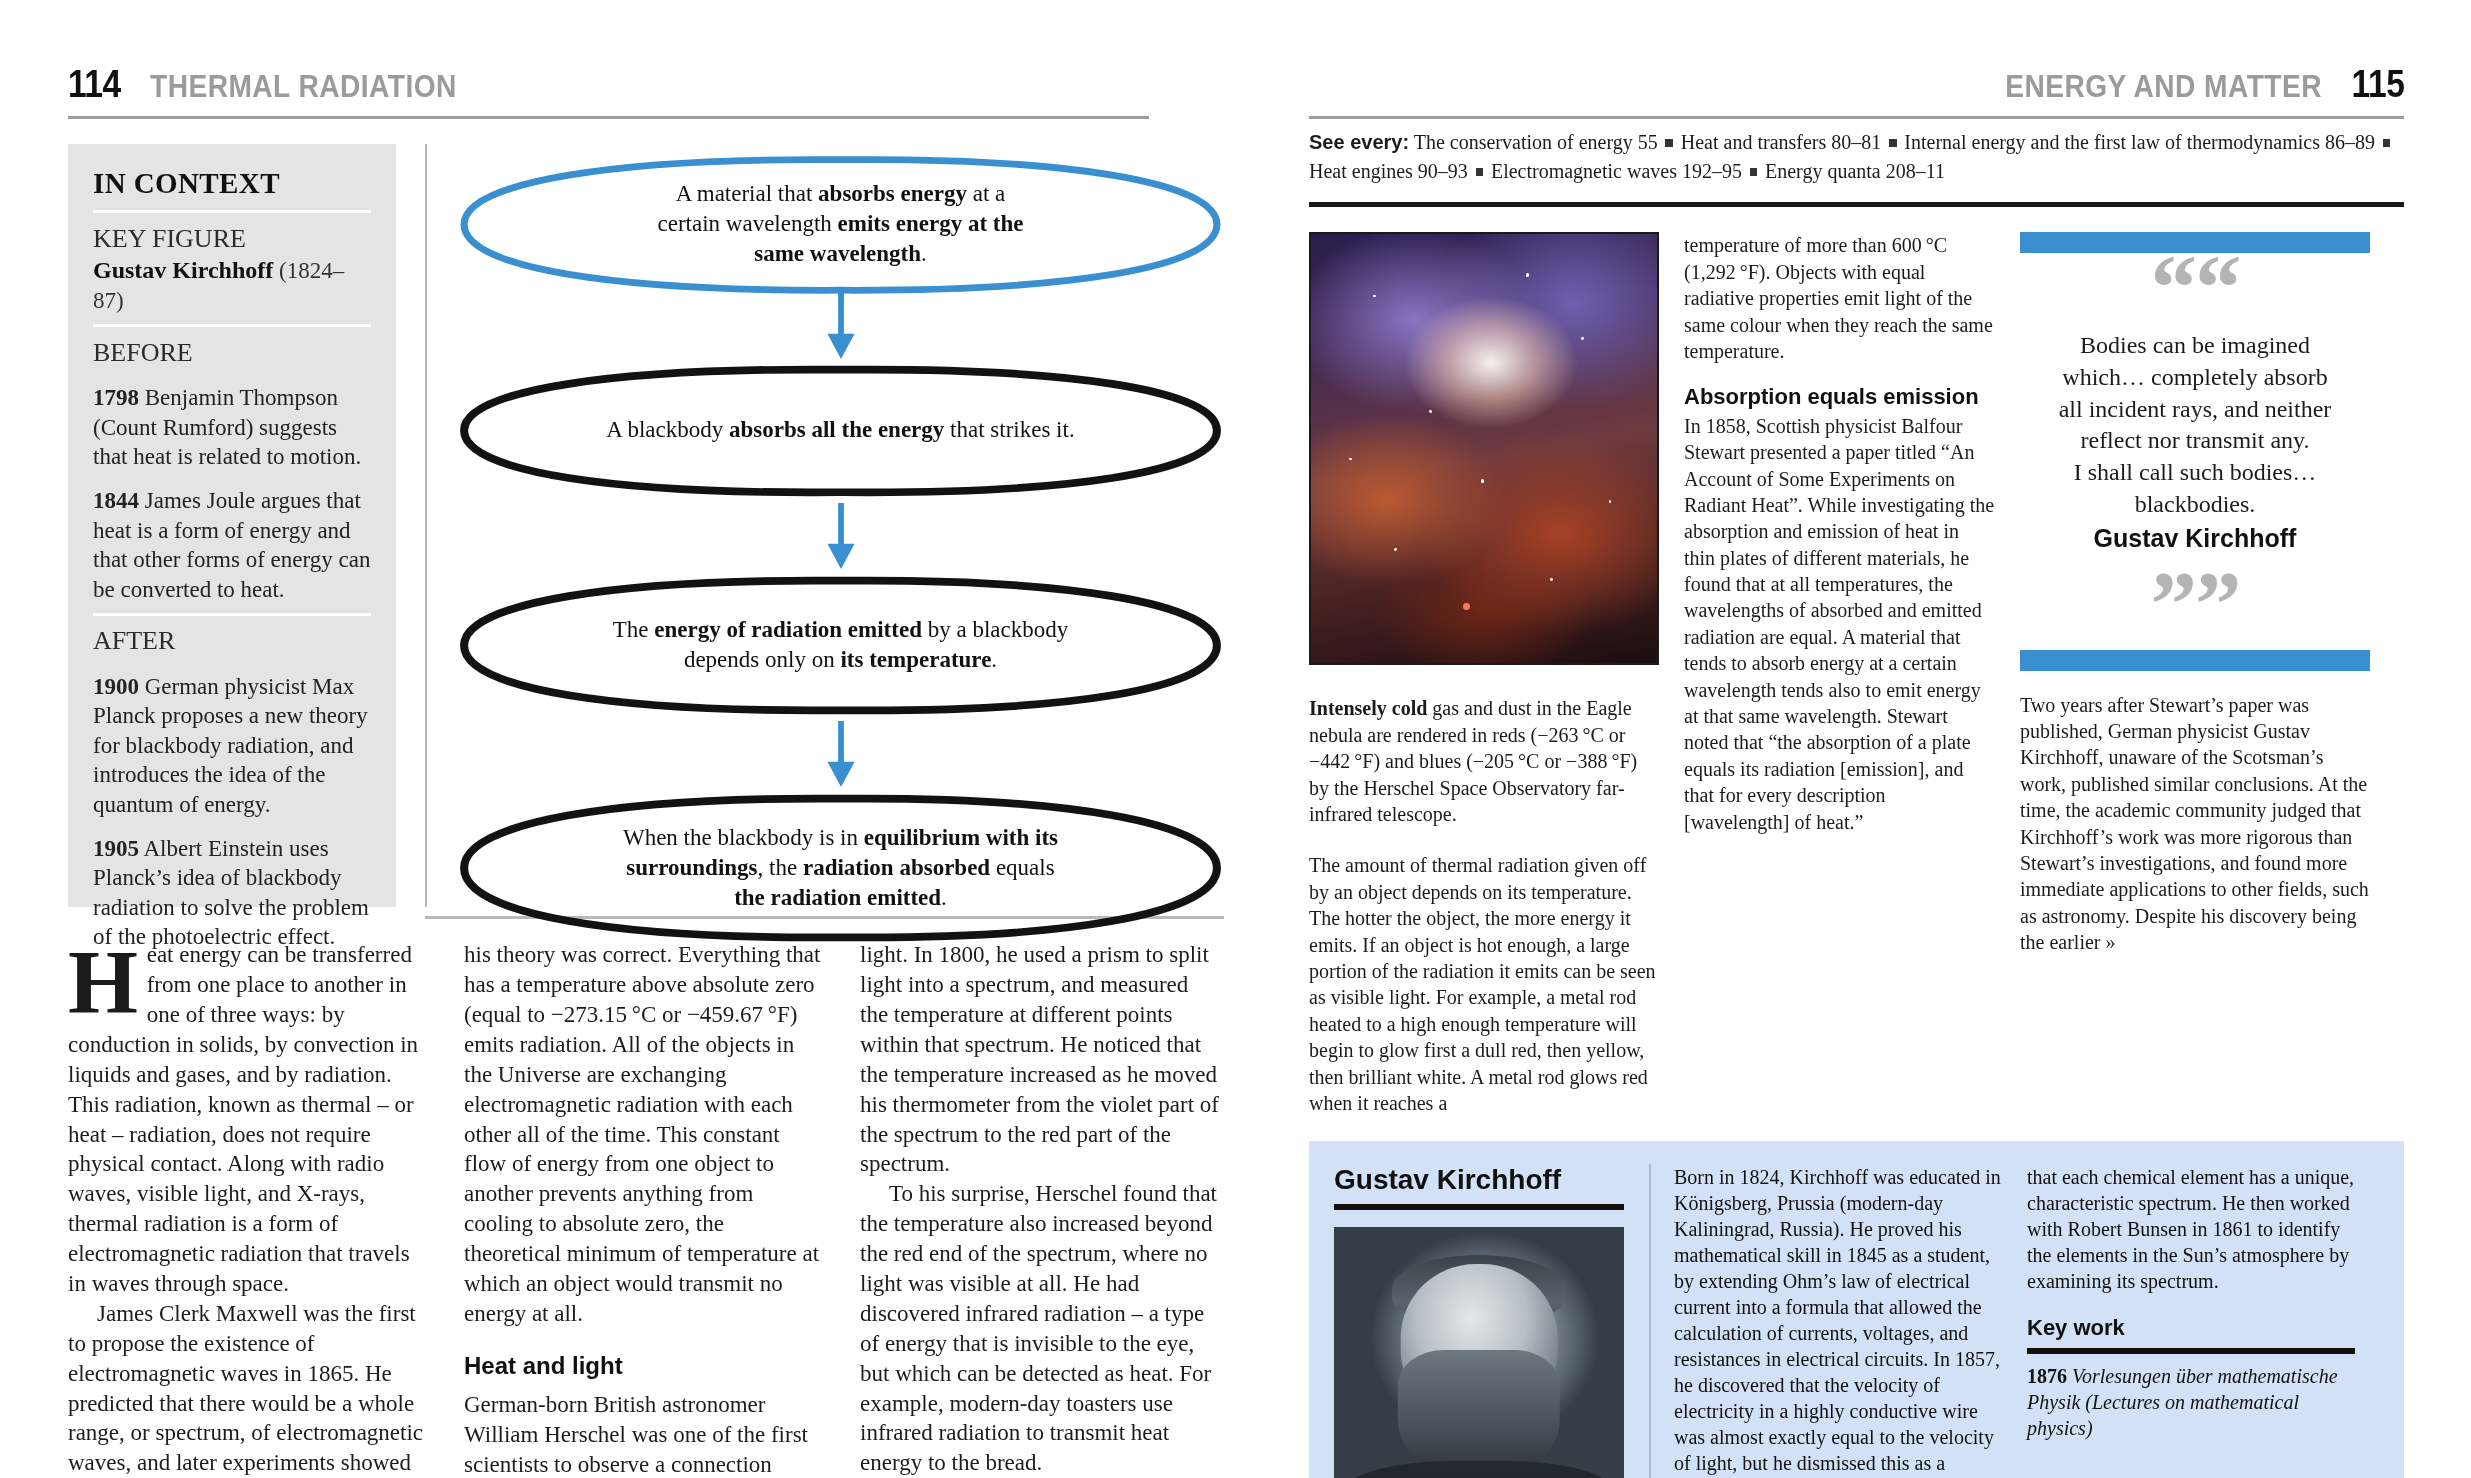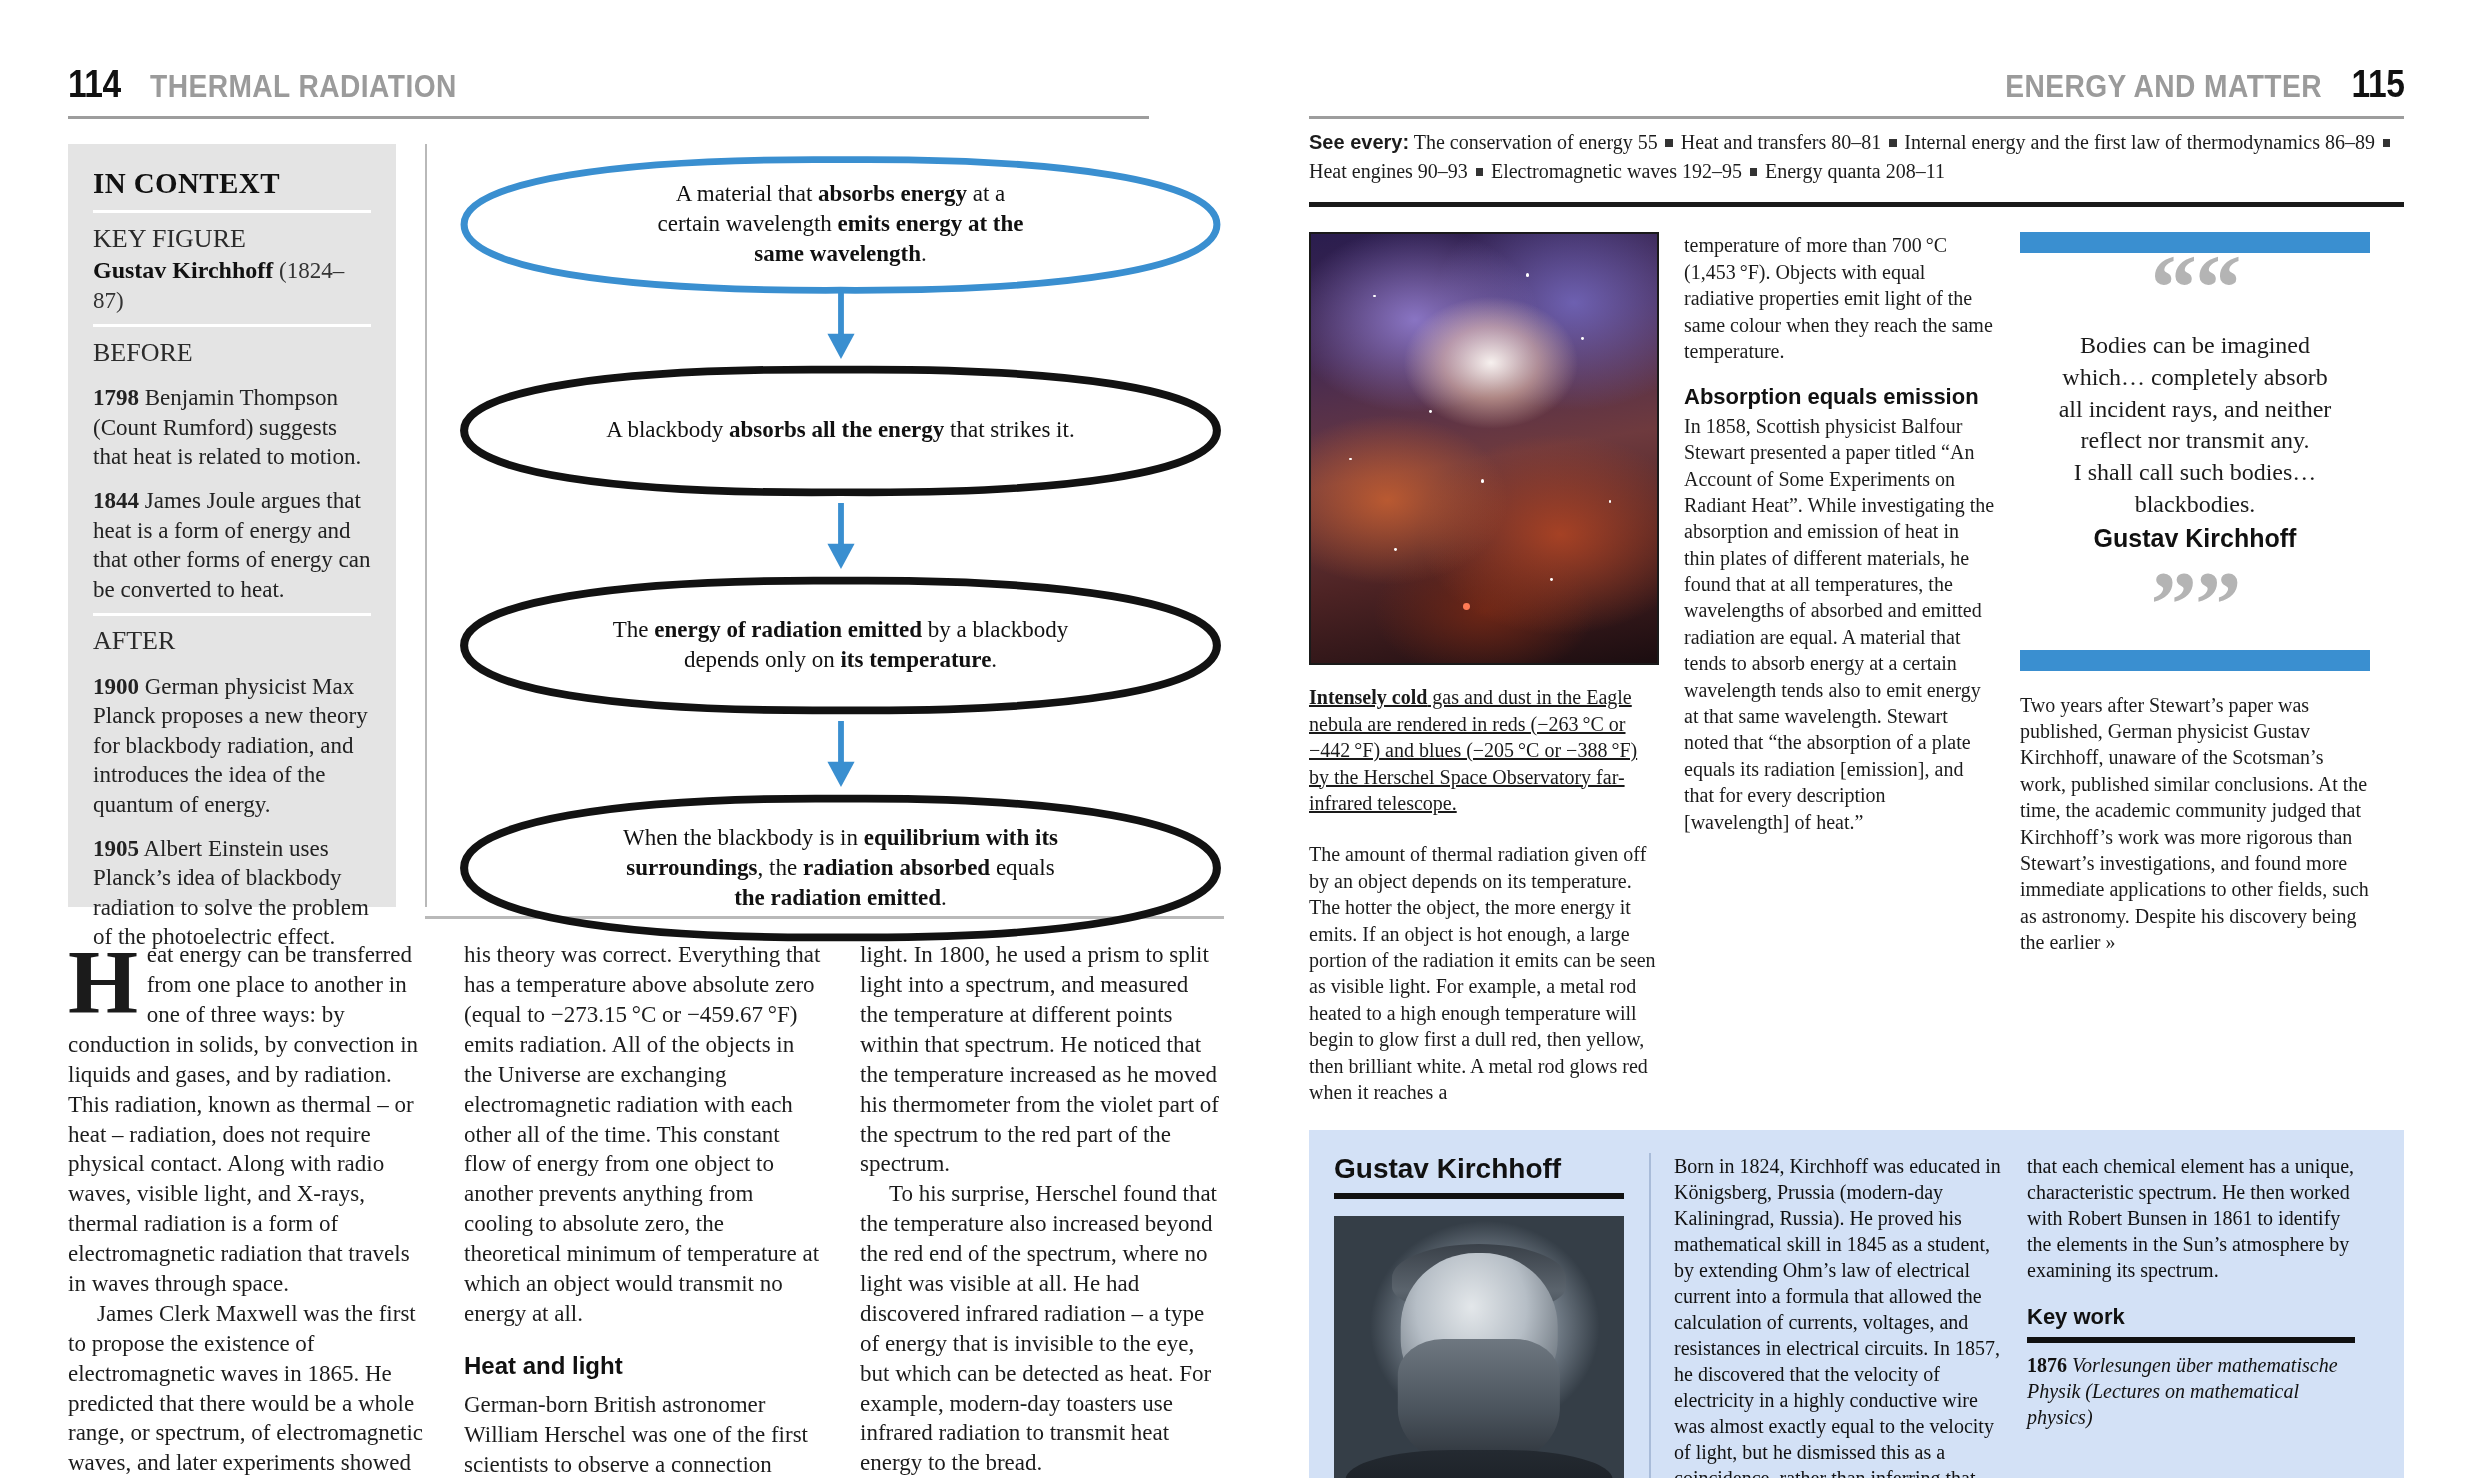--- a/index.html
+++ b/index.html
@@ -339,31 +339,31 @@
           <span class="star" style="left:62%;top:9%;width:3.9px;height:3.9px;"></span>
           <span class="star" style="left:78%;top:24%;width:2.9px;height:2.9px;"></span>
           <span class="star" style="left:34%;top:41%;width:2.9px;height:2.9px;"></span>
           <span class="star" style="left:49%;top:57%;width:3.9px;height:3.9px;"></span>
           <span class="star" style="left:24%;top:73%;width:2.9px;height:2.9px;"></span>
           <span class="star" style="left:69%;top:80%;width:2.9px;height:2.9px;"></span>
           <span class="star" style="left:44%;top:86%;width:6.8px;height:6.8px;background:#ff7a55;"></span>
           <span class="star" style="left:86%;top:62%;width:2.9px;height:2.9px;"></span>
           <span class="star" style="left:11%;top:52%;width:2.9px;height:2.9px;"></span>
         </div>
-        <div class="nebula-cap" style="margin-top:19px;text-decoration:underline;">
+        <div class="nebula-cap" style="margin-top:30px;">
           <b>Intensely cold</b><span> gas and dust in the Eagle nebula are rendered in reds (−263 °C or −442 °F) and blues (−205 °C or −388 °F) by the Herschel Space Observatory far-infrared telescope.</span>
         </div>
         <div class="body-col-r" style="margin-top:25px;">
           <p>The amount of thermal radiation given off by an object depends on its temperature. The hotter the object, the more energy it emits. If an object is hot enough, a large portion of the radiation it emits can be seen as visible light. For example, a metal rod heated to a high enough temperature will begin to glow first a dull red, then yellow, then brilliant white. A metal rod glows red when it reaches a</p>
         </div>
       </div>
 
       <div class="mid-col">
         <div class="body-col-r">
-          <p>temperature of more than 700 °C (1,453 °F). Objects with equal radiative properties emit light of the same colour when they reach the same temperature.</p>
+          <p>temperature of more than 600 °C (1,292 °F). Objects with equal radiative properties emit light of the same colour when they reach the same temperature.</p>
           <div class="subhead-r">Absorption equals emission</div>
           <p>In 1858, Scottish physicist Balfour Stewart presented a paper titled “An Account of Some Experiments on Radiant Heat”. While investigating the absorption and emission of heat in thin plates of different materials, he found that at all temperatures, the wavelengths of absorbed and emitted radiation are equal. A material that tends to absorb energy at a certain wavelength tends also to emit energy at that same wavelength. Stewart noted that “the absorption of a plate equals its radiation [emission], and that for every description [wavelength] of heat.”</p>
         </div>
       </div>
 
       <div class="quote-col">
         <div class="qbar"></div>
         <div class="quote">
           <div class="qmark">““</div>
           <div style="margin-top:13.5px;">

